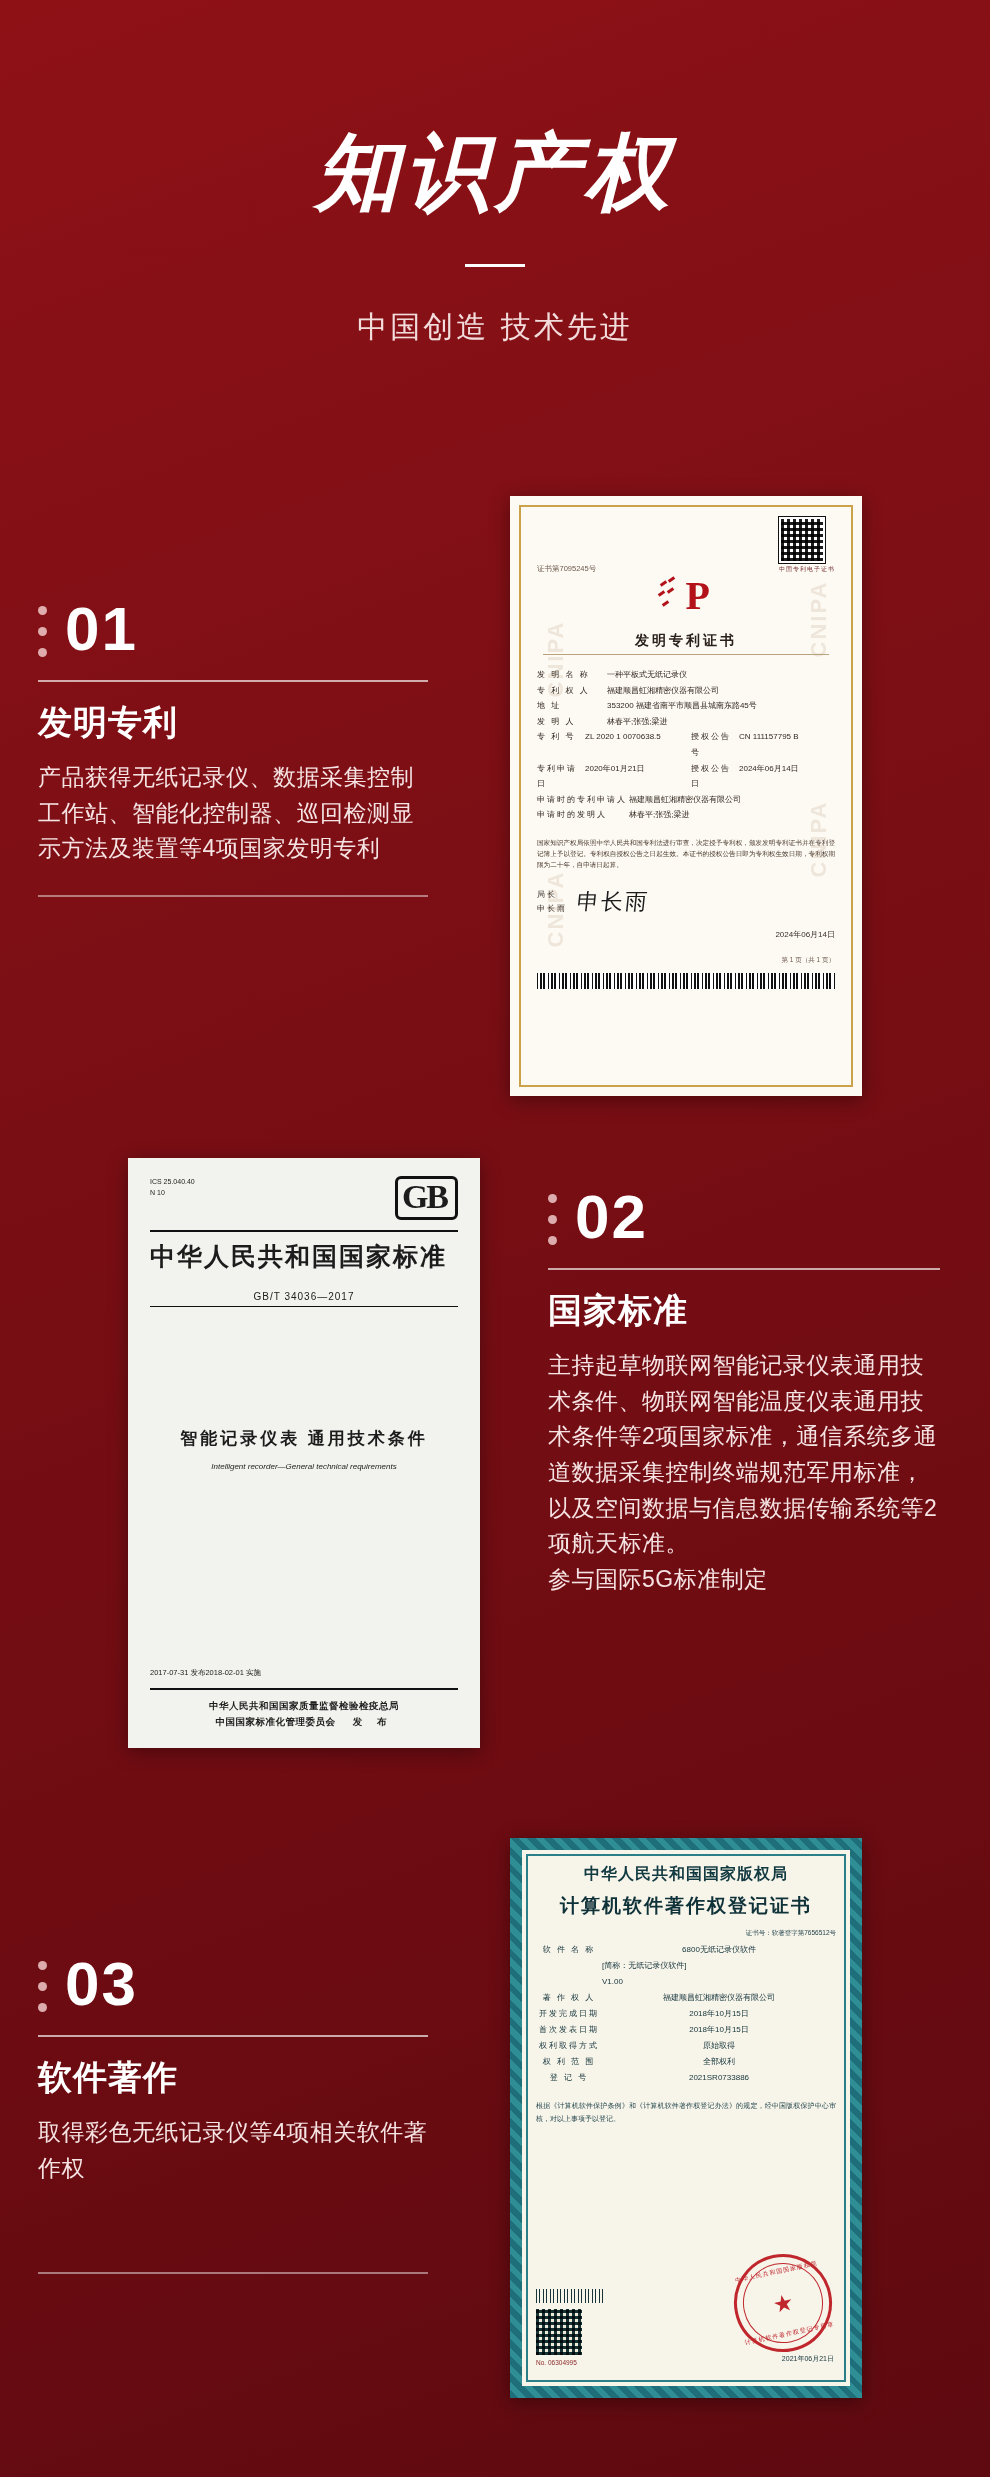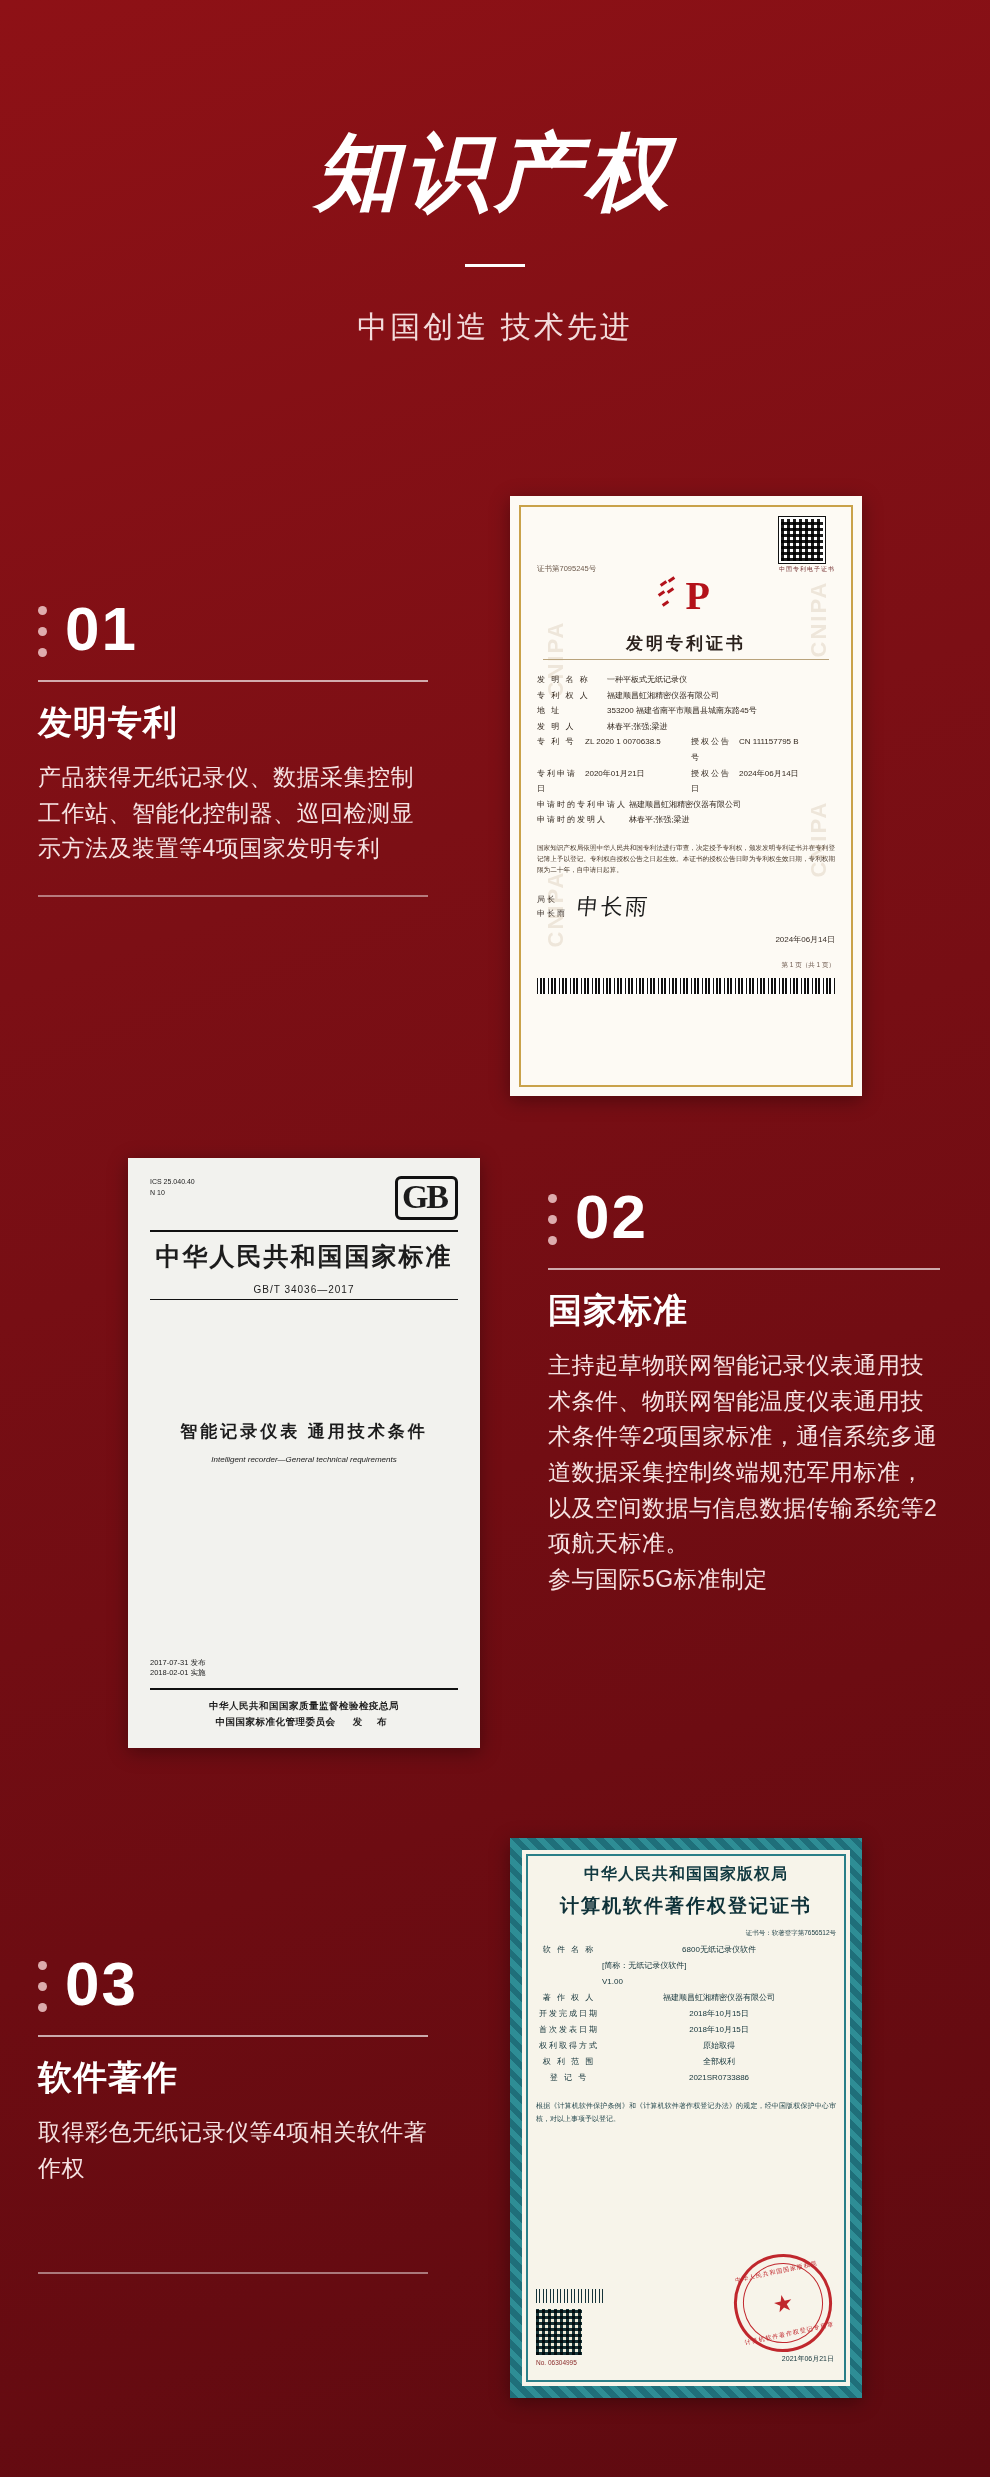--- a/index.html
+++ b/index.html
@@ -172,21 +172,21 @@
   }
   .c1-logo-mark i {
     position: absolute;
     width: 7px;
     height: 3px;
     background: #b3121a;
     transform: rotate(-35deg);
   }
   .c1-title {
     text-align: center;
-    font-size: 17px;
+    font-size: 14px;
     font-weight: bold;
     letter-spacing: 3px;
     margin: 6px 0 4px;
     font-family: "Liberation Serif", serif;
     color: #2b211c;
   }
   .c1-title-rule {
     height: 1px;
     background: #b9a37c;
     margin: 0 6px 12px 6px;
@@ -295,26 +295,26 @@
     border-radius: 6px;
     padding: 0 8px 2px 4px;
     line-height: 1.05;
   }
   .c2-rule {
     height: 2px;
     background: #111;
     margin: 10px 0 8px 0;
   }
   .c2-title {
-    text-align: center;
+    text-align: left;
     font-size: 25px;
     font-weight: bold;
     letter-spacing: 2px;
     font-family: "Liberation Serif", serif;
-    margin: 6px 0 11px;
+    margin: 6px 0 18px;
   }
   .c2-std {
     text-align: center;
     font-size: 10px;
     letter-spacing: 1px;
     margin-bottom: 4px;
   }
   .c2-rule2 {
     height: 1px;
     background: #111;
@@ -334,21 +334,20 @@
     color: #222;
   }
   .c2-dates {
     position: absolute;
     left: 22px;
     right: 22px;
     bottom: 70px;
     display: flex;
     justify-content: flex-start;
     font-size: 7.5px;
-    flex-direction: column;
   }
   .c2-foot {
     position: absolute;
     left: 0;
     right: 0;
     bottom: 18px;
     text-align: center;
     font-size: 9.5px;
     line-height: 1.7;
     font-weight: bold;

